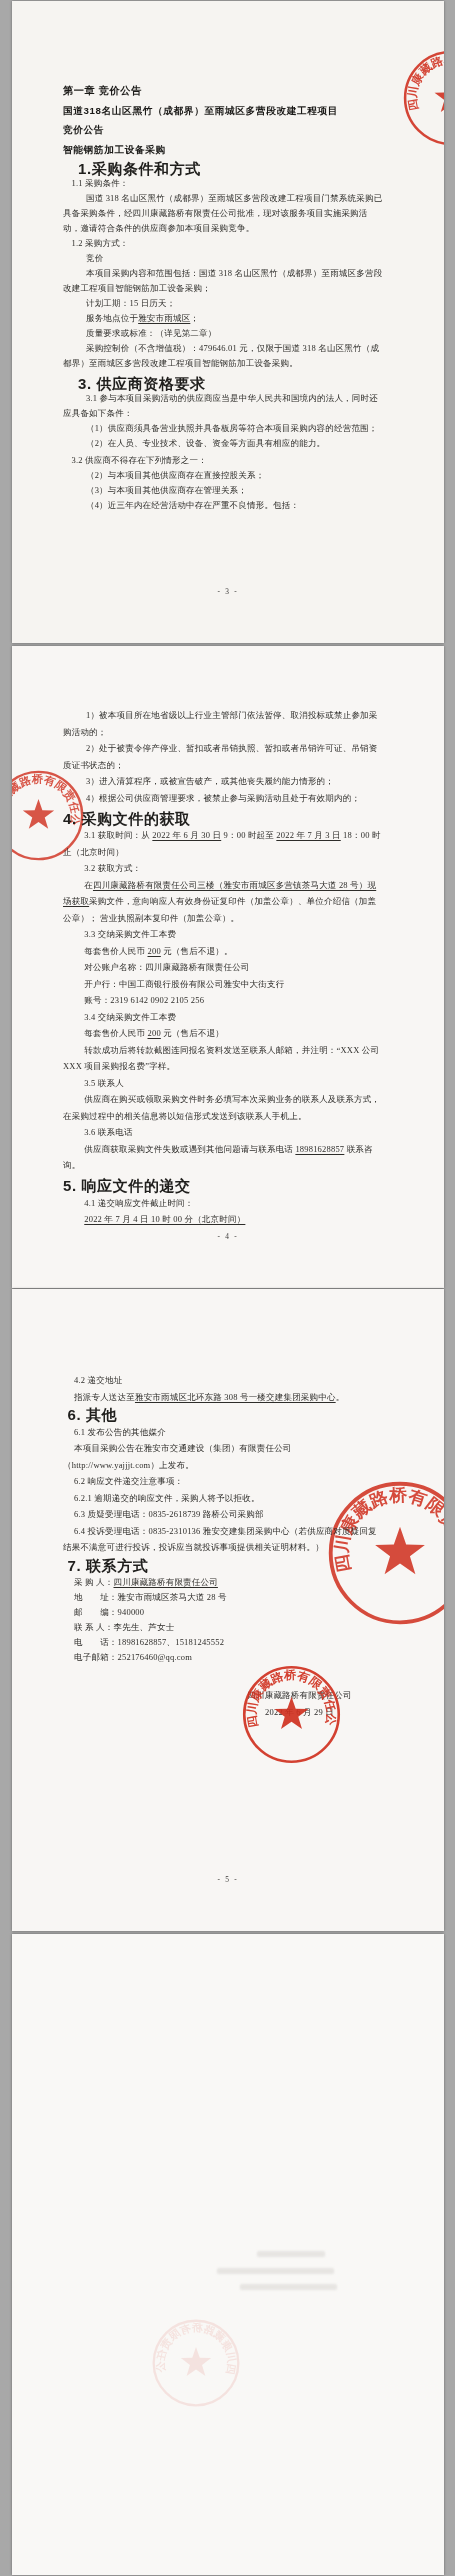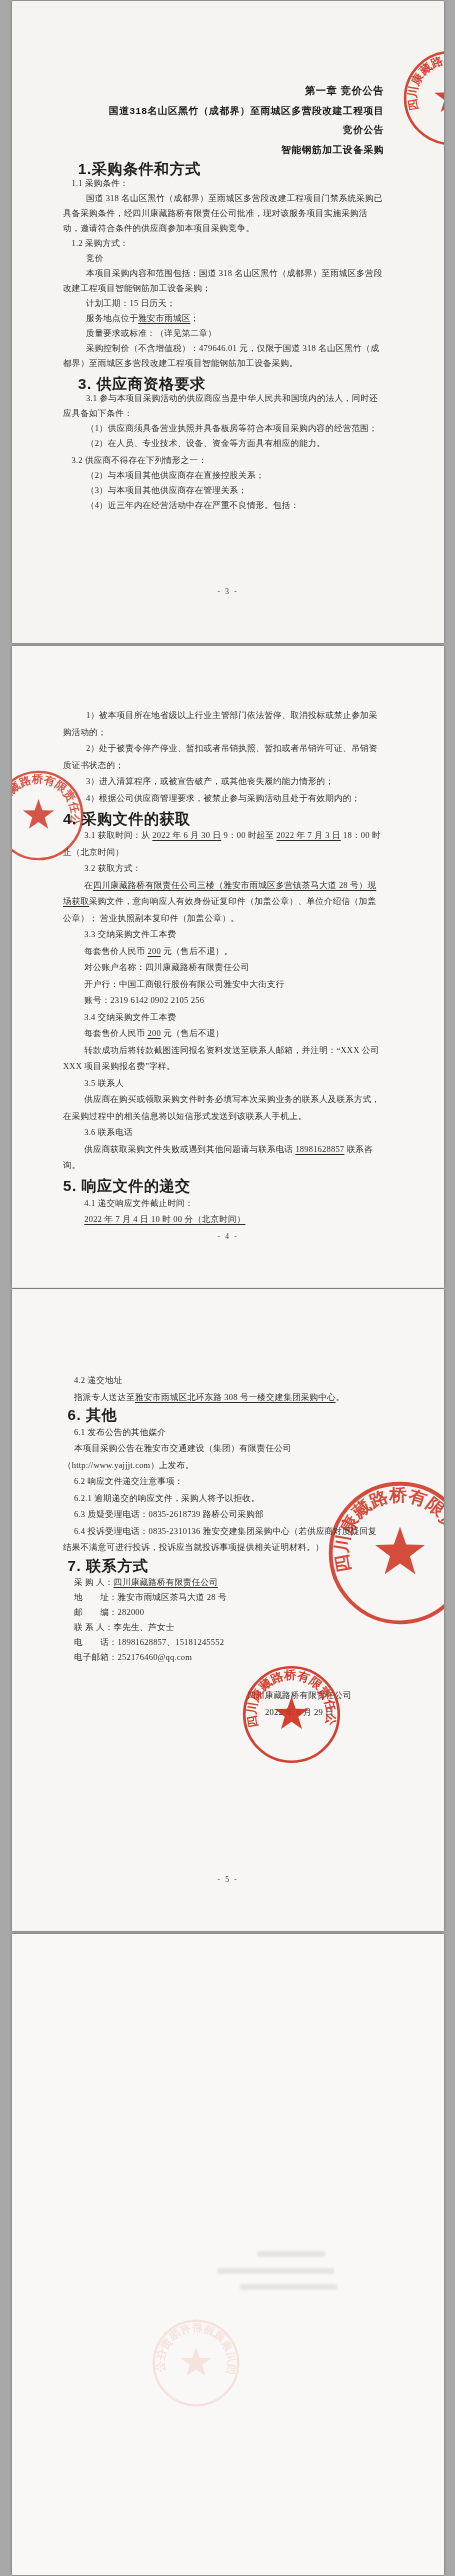--- a/index.html
+++ b/index.html
@@ -15,21 +15,21 @@
   .content{position:relative;padding:0 60px 0 51px;}
   #p1 .content{padding-top:82px;}
   #p2 .content{padding-top:61px;}
   #p3 .content{padding-top:83px;}
 
   p{margin:0;font-size:8.5px;line-height:15px;letter-spacing:0.2px;}
   #p2 p{line-height:16.5px;}
   #p3 p{line-height:16.5px;}
   #p3 p.crow{line-height:15px;}
 
-  .tt{font-family:"Liberation Sans",sans-serif;font-weight:bold;text-align:right;
+  .tt{font-family:"Liberation Sans",sans-serif;font-weight:bold;text-align:left;
       font-size:9.7px;color:#1b1a18;letter-spacing:0.6px;}
   .tt.big{font-size:10.2px;}
   .hd{font-family:"Liberation Sans",sans-serif;font-weight:bold;font-size:15px;
       color:#201f1d;letter-spacing:0.6px;}
   .i1{text-indent:1em;}
   .i2{text-indent:2.7em;}
   .i25{text-indent:2.5em;}
   .i13{text-indent:1.3em;}
   .i03{text-indent:.3em;}
   .mt4{margin-top:2.3px;}.mt6{margin-top:3.4px;}.mt8{margin-top:4.6px;}
@@ -154,21 +154,21 @@
       <p class="i13">6.1 发布公告的其他媒介</p>
       <p class="i13">本项目采购公告在雅安市交通建设（集团）有限责任公司（http://www.yajjjt.com）上发布。</p>
       <p class="i13">6.2 响应文件递交注意事项：</p>
       <p class="i13">6.2.1 逾期递交的响应文件，采购人将予以拒收。</p>
       <p class="i13">6.3 质疑受理电话：0835-2618739 路桥公司采购部</p>
       <p class="i13">6.4 投诉受理电话：0835-2310136 雅安交建集团采购中心（若供应商对质疑回复结果不满意可进行投诉，投诉应当就投诉事项提供相关证明材料。）</p>
 
       <p class="hd i03 mt4">7.  联系方式</p>
       <p class="crow i13"><span>采 购 人：</span><span class="u">四川康藏路桥有限责任公司</span></p>
       <p class="crow i13"><span>地　　址：</span><span>雅安市雨城区茶马大道 28 号</span></p>
-      <p class="crow i13"><span>邮　　编：</span><span>282000</span></p>
+      <p class="crow i13"><span>邮　　编：</span><span>940000</span></p>
       <p class="crow i13"><span>联 系 人：</span><span>李先生、芦女士</span></p>
       <p class="crow i13"><span>电　　话：</span><span>18981628857、15181245552</span></p>
       <p class="crow i13"><span>电子邮箱：</span><span>252176460@qq.com</span></p>
     </div>
 
     <div class="sig">
       <p>四川康藏路桥有限责任公司</p>
       <p>2022 年 6 月 29 日</p>
     </div>
 

